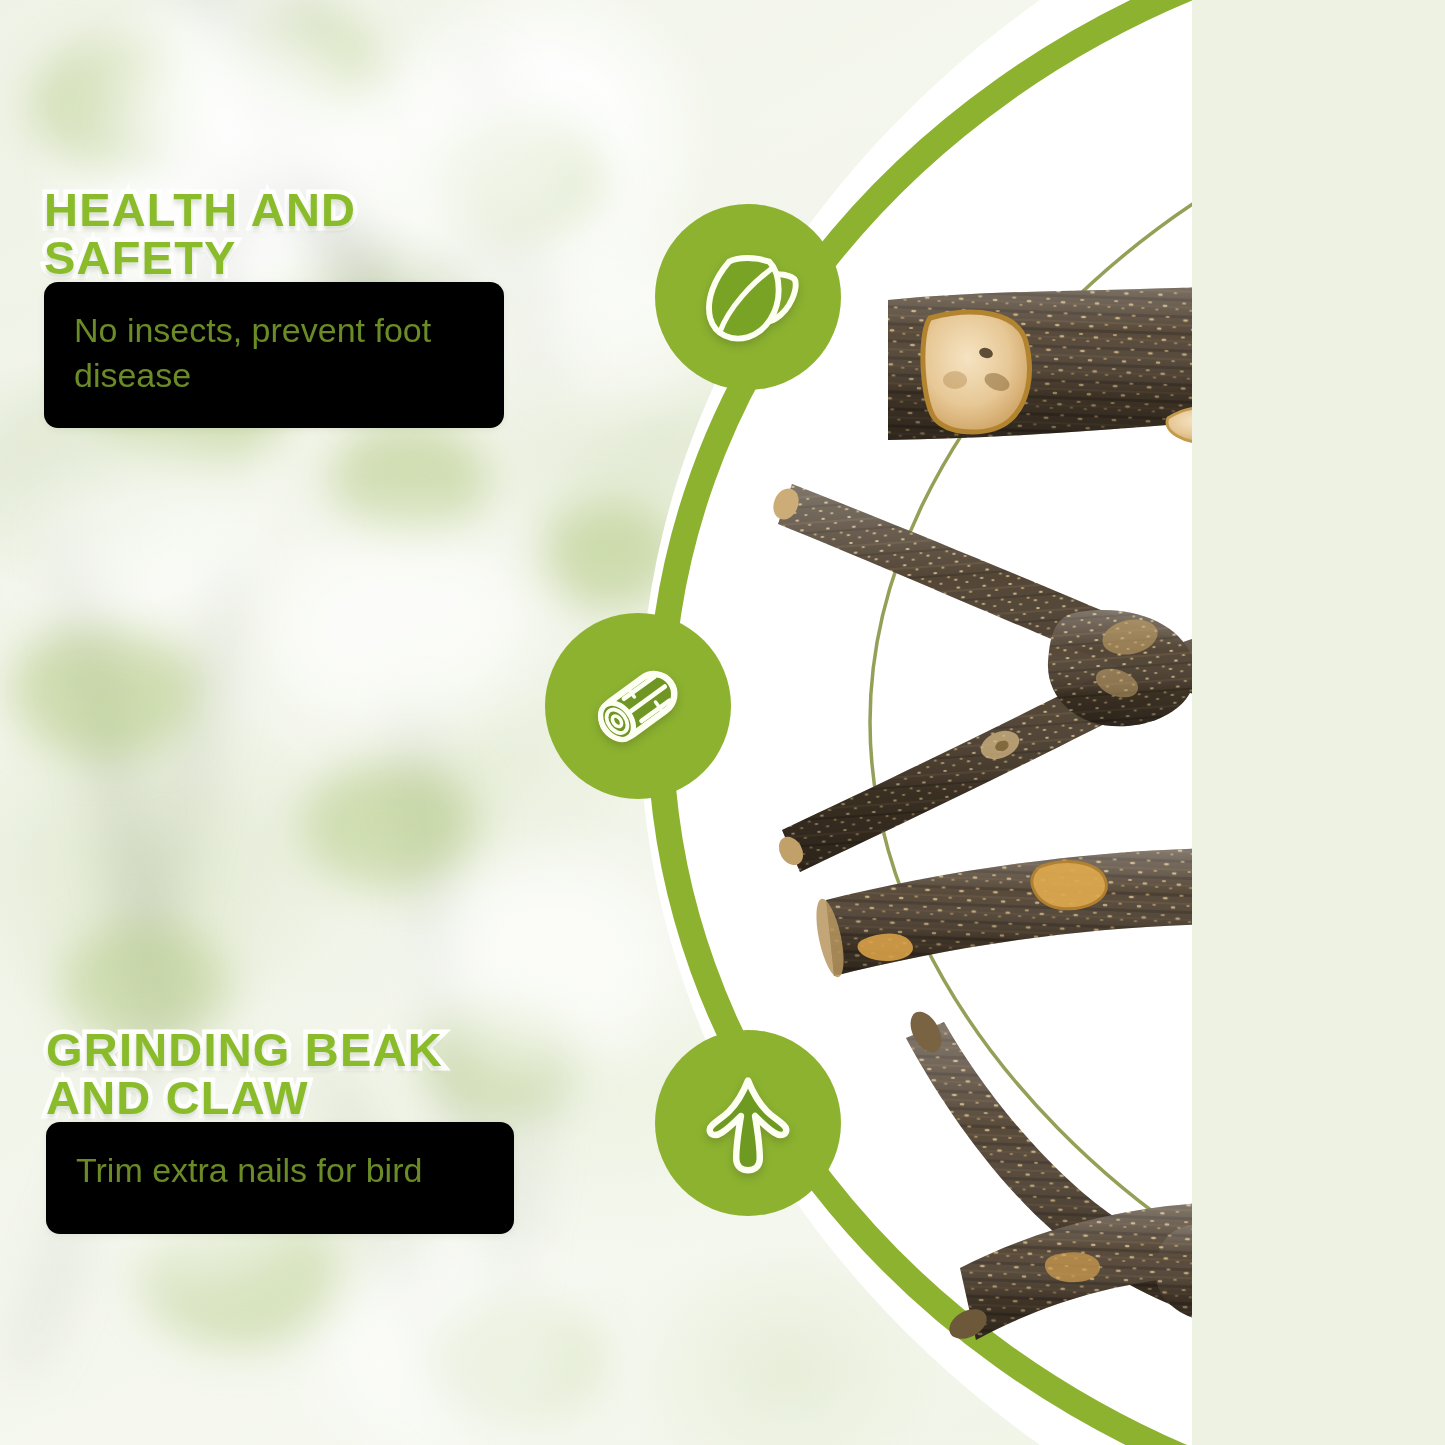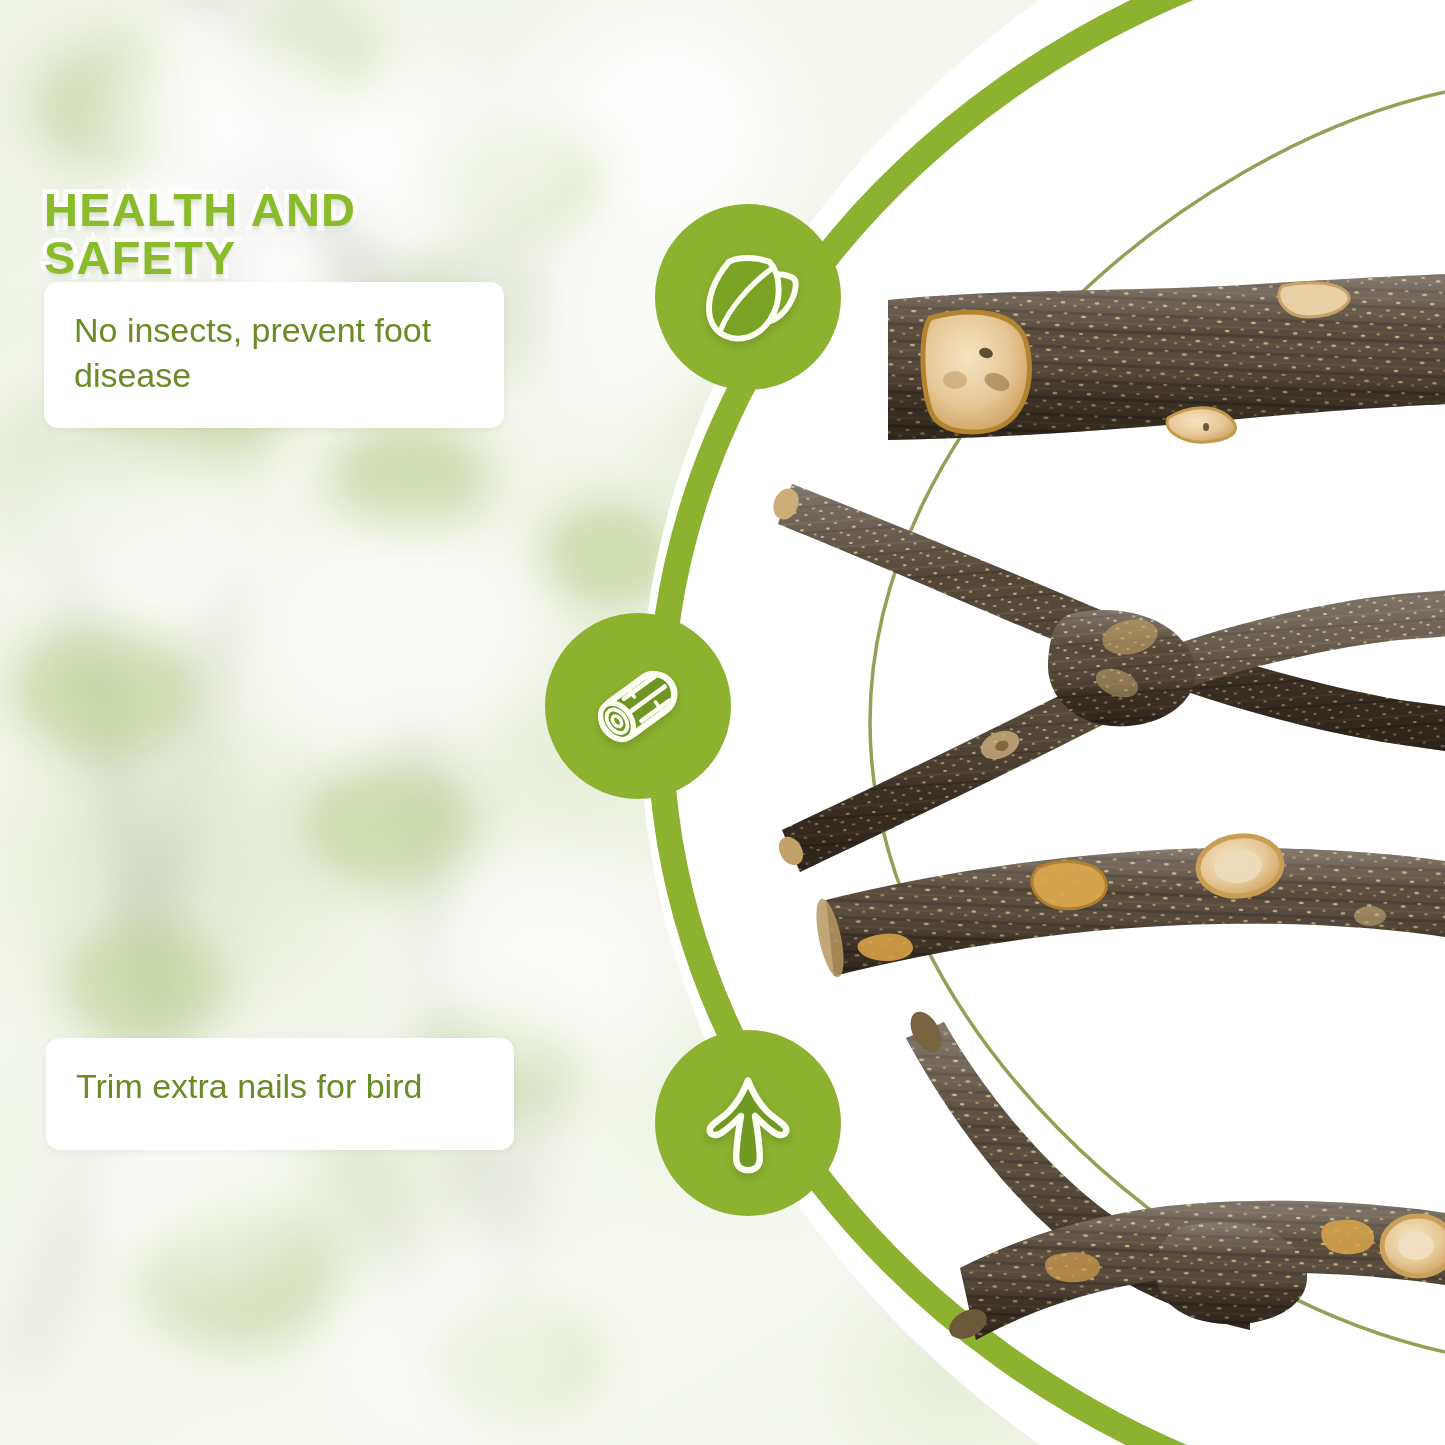--- a/index.html
+++ b/index.html
@@ -3,21 +3,21 @@
 <meta charset="utf-8">
 <title>Bird Perch Infographic</title>
 <style>
   * { margin:0; padding:0; box-sizing:border-box; }
   html,body { width:1445px; height:1445px; overflow:hidden; }
   body {
     font-family:"Liberation Sans", sans-serif;
     background:#eef2e3;
     position:relative;
   }
-  #stage { position:absolute; inset:0; width:1445px; height:1445px; overflow:hidden; }
+  #stage { position:absolute; inset:0; width:1192px; height:1445px; overflow:hidden; }
 
   
   .bg-base {
     position:absolute; inset:0;
     background:
       radial-gradient(circle at 18% 12%, rgba(255,255,255,.95) 0 90px, rgba(255,255,255,0) 190px),
       radial-gradient(circle at 46% 9%,  rgba(255,255,255,.85) 0 70px, rgba(255,255,255,0) 170px),
       radial-gradient(ellipse 240px 180px at 8% 33%, rgba(176,198,140,.55), rgba(176,198,140,0) 70%),
       radial-gradient(ellipse 200px 150px at 30% 22%, rgba(154,183,108,.5), rgba(154,183,108,0) 70%),
       radial-gradient(ellipse 260px 200px at 55% 30%, rgba(205,219,178,.6), rgba(205,219,178,0) 70%),
@@ -52,38 +52,38 @@
     font-weight:bold;
     letter-spacing:1.2px;
     color:#8ABB2A;
     line-height:1.02;
     -webkit-text-stroke:9px #ffffff;
     paint-order:stroke fill;
     text-shadow:0 4px 4px rgba(120,140,90,.30);
     white-space:pre-line;
   }
   .f-card {
-    background:#ffffff;
+    background:#000000;
     border-radius:14px;
     box-shadow:0 2px 7px rgba(110,130,80,.10);
     padding:26px 30px 30px 30px;
   }
   .f-card p {
     color:#6A8B26;
     font-size:34px;
     line-height:1.32;
     white-space:pre-line;
   }
 
   #f1 { left:44px; top:186px; width:460px; }
   #f1 .f-card { width:460px; min-height:112px; }
   #f2 { left:46px; top:616px; width:402px; }
   #f2 .f-card { width:402px; min-height:122px; }
   #f3 { left:46px; top:1026px; width:468px; }
-  #f3 .f-card { width:468px; min-height:112px;margin-top:12px; }
+  #f3 .f-card { width:468px; min-height:112px; }
 
   
   .badge {
     position:absolute;
     width:186px; height:186px;
     border-radius:50%;
     background:#8CB230;
     display:flex; align-items:center; justify-content:center;
   }
   #b1 { left:655px; top:204px; }
@@ -309,20 +309,22 @@
     <div class="f-card">
       <p>No insects, prevent foot
 disease</p>
     </div>
   </div>
 
   <div class="feature" id="f2">
   </div>
 
   <div class="feature" id="f3">
+    <div class="f-title">GRINDING BEAK
+AND CLAW</div>
     <div class="f-card">
       <p>Trim extra nails for bird</p>
     </div>
   </div>
 
   <div class="badge" id="b1">
     <svg viewBox="0 0 100 100">
 
       <path d="M60,33 C 76,28 88,32 90,36 C 92,44 86,60 74,68 C 66,73 58,72 54,68
                C 50,62 52,44 60,33 Z" fill="#7FA62A" stroke="#fdfff2" stroke-width="5" stroke-linejoin="round"></path>

